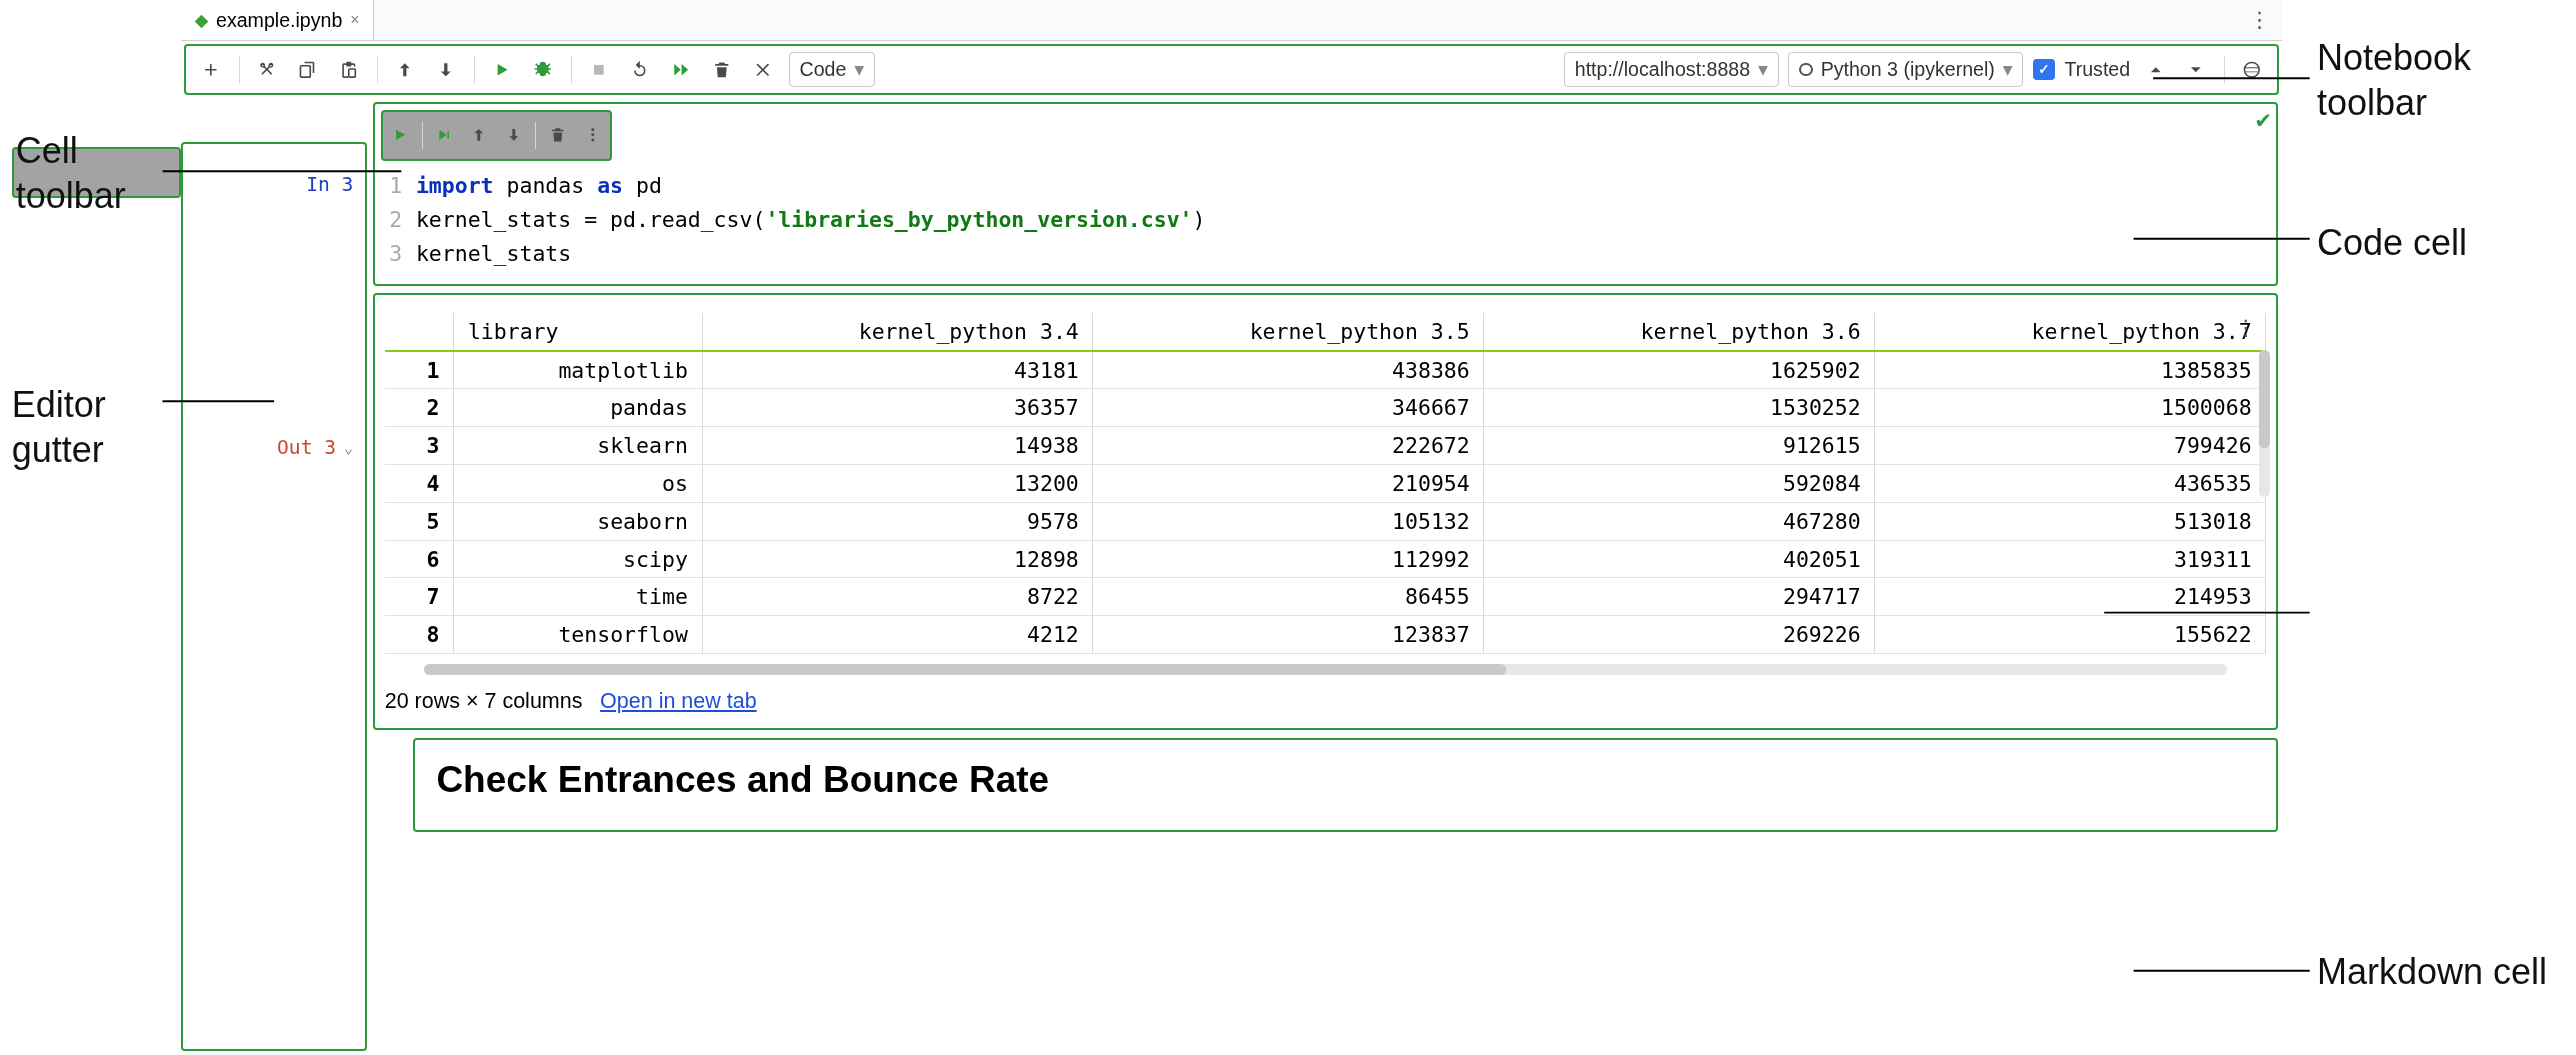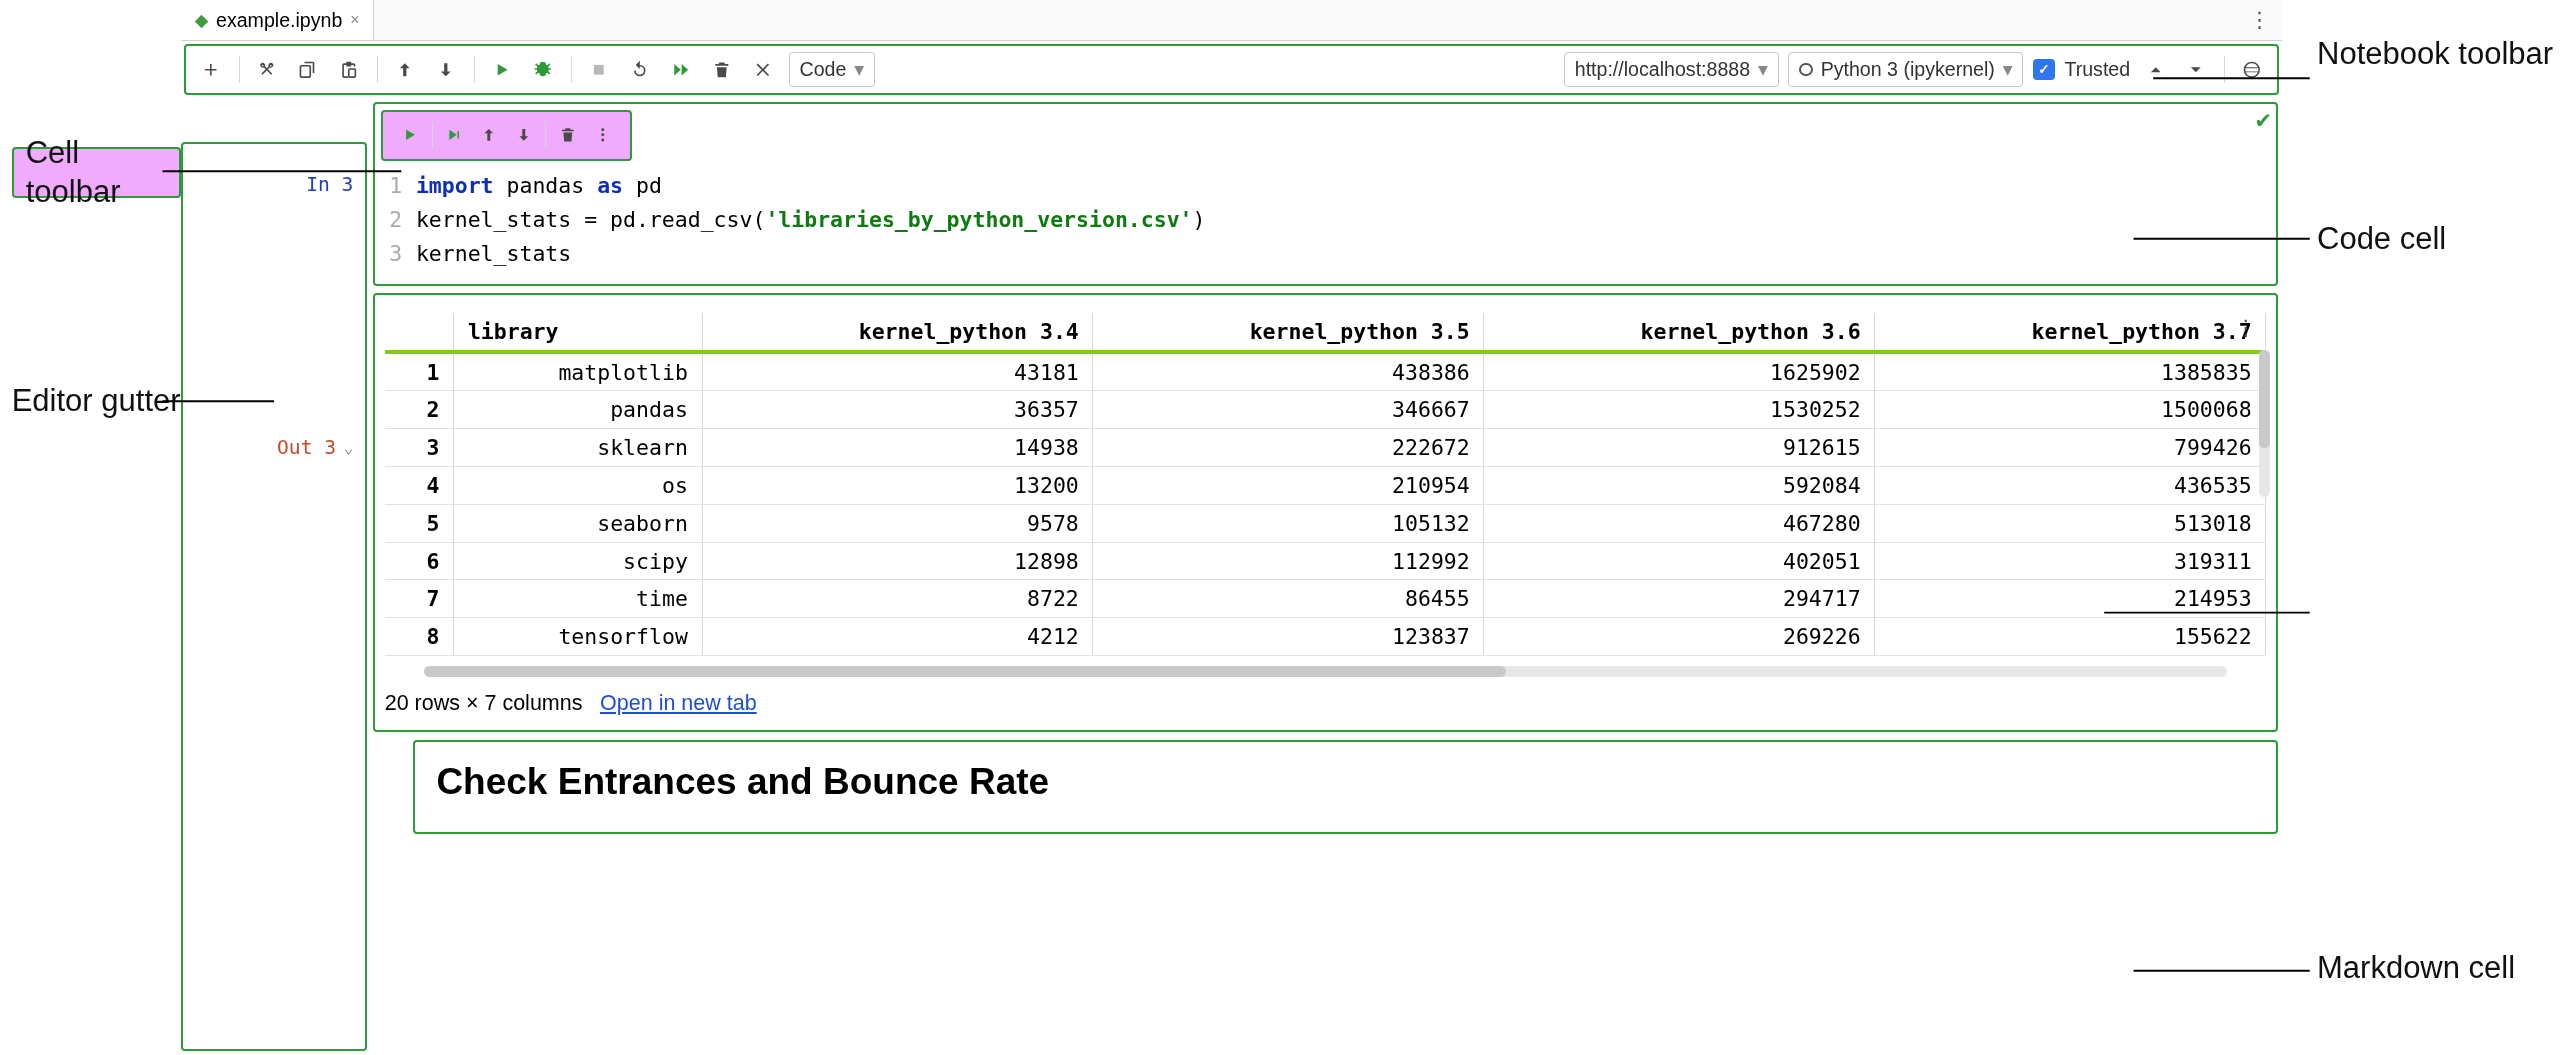--- a/index.html
+++ b/index.html
@@ -16,21 +16,21 @@
   .mono { font-family: "Menlo","Consolas","DejaVu Sans Mono",monospace; }
 
   
   .left-ann-col {
     width: 181px;
     padding-top: 147px;
     flex: none;
     position: relative;
   }
   .ann-label {
-    font-size: 31px;
+    font-size: 36px;
     line-height: 1.25;
     color: #111;
   }
   .ann-label.cell-toolbar { position:absolute; top:147px; left:11.7px; }
   .ann-label.editor-gutter { position:absolute; top:382px; left:11.7px; }
 
   
   .right-ann-col {
     width: 294px;
     flex: none;
@@ -160,22 +160,22 @@
     background:#fff;
     position:relative;
   }
   .cell-toolbar {
     position:absolute;
     top:5.9px; left:5.9px;
     border:2.9px solid #2e9b3a;
     border-radius:3.9px;
     height:51px;
     display:flex; align-items:center;
-    padding:0 12px; gap:3.9px;
-    background:#f0abfc;
+    padding:0 2px; gap:3.9px;
+    background:#a3a3a3;
     z-index:5;
   }
   .cell-toolbar .tb-btn svg { width:17.6px; height:17.6px; }
   .code-body {
     padding-top:65px;
     padding-bottom:11.7px;
   }
   .code-line { display:flex; font-size:21.5px; line-height:1.6; }
   .line-no { width:41px; text-align:right; color:#aaa; padding-right:13.7px; }
   .code-txt { white-space:pre; }
@@ -192,21 +192,21 @@
     width:100%;
     border-collapse:collapse;
     font-size:21.5px;
   }
   table.df th, table.df td {
     border-right:1px solid #d8d8d8;
     border-bottom:1px solid #e2e2e2;
     padding:5.9px 13.7px;
     text-align:right;
   }
-  table.df th { font-weight:bold; text-align:left; border-bottom:4px solid #84cc16; }
+  table.df th { font-weight:normal; text-align:left; border-bottom:2px solid #84cc16; }
   table.df th.num, table.df td.num { text-align:right; }
   table.df td:first-child { text-align:right; font-weight:bold; width:69px;}
   table.df th:first-child { width:69px; }
   table.df td:nth-child(2){ text-align:right; }
   .output-frame .more-icon { position:absolute; top:19.6px; right:19.6px; color:#555; font-size:21.5px; }
   .hscroll-track {
     height:11.7px; background:#e7e7e7; border-radius:5.9px;
     margin:9.8px 39px 0 39px; position:relative;
   }
   .hscroll-thumb {

